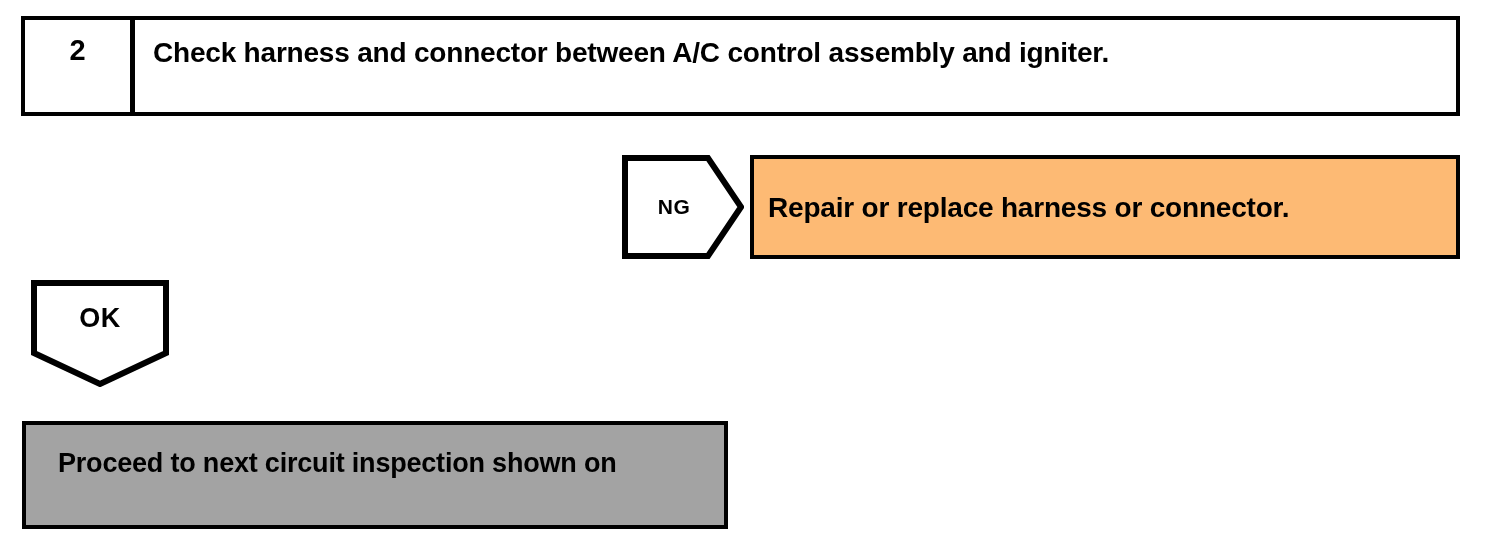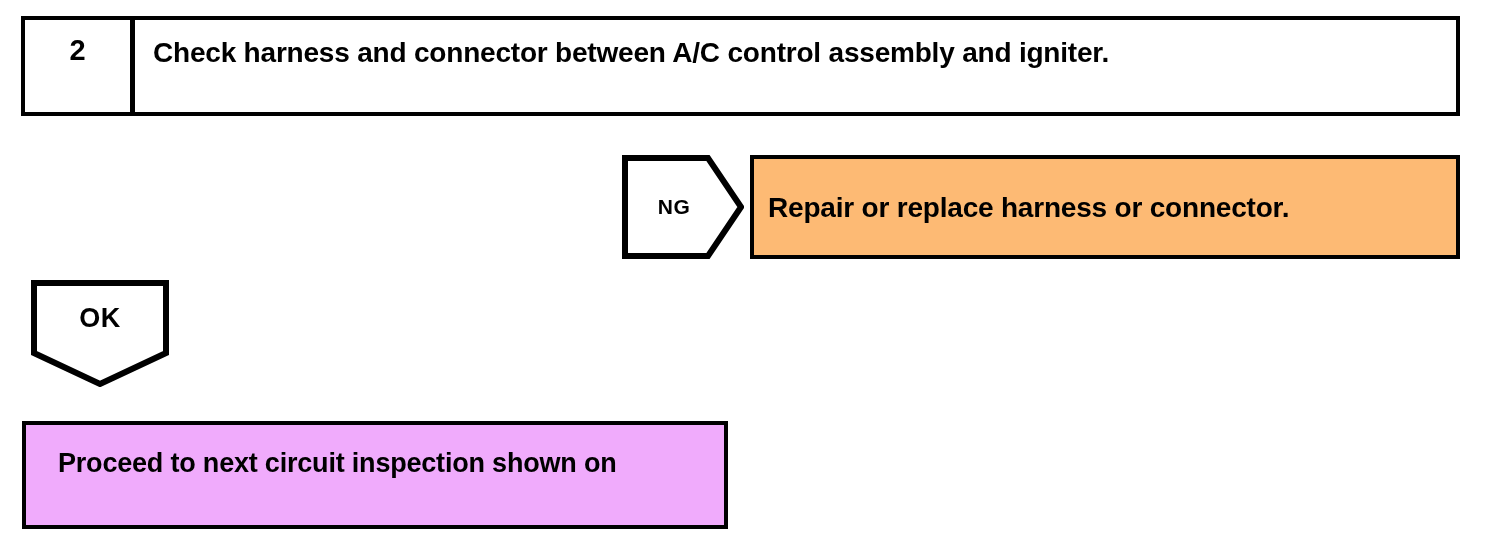--- a/index.html
+++ b/index.html
@@ -139,21 +139,21 @@
 
   
   .proceed-box {
     position: absolute;
     left: 22px;
     top: 421px;
     width: 706px;
     height: 108px;
     border: 4px solid #000000;
     box-sizing: border-box;
-    background: #f0abfc;
+    background: #a3a3a3;
   }
   .proceed-text {
     position: absolute;
     left: 32px;
     top: 20px;
     font-size: 27px;
     font-weight: bold;
     line-height: 1.38;
     white-space: nowrap;
     letter-spacing: -0.2px;

